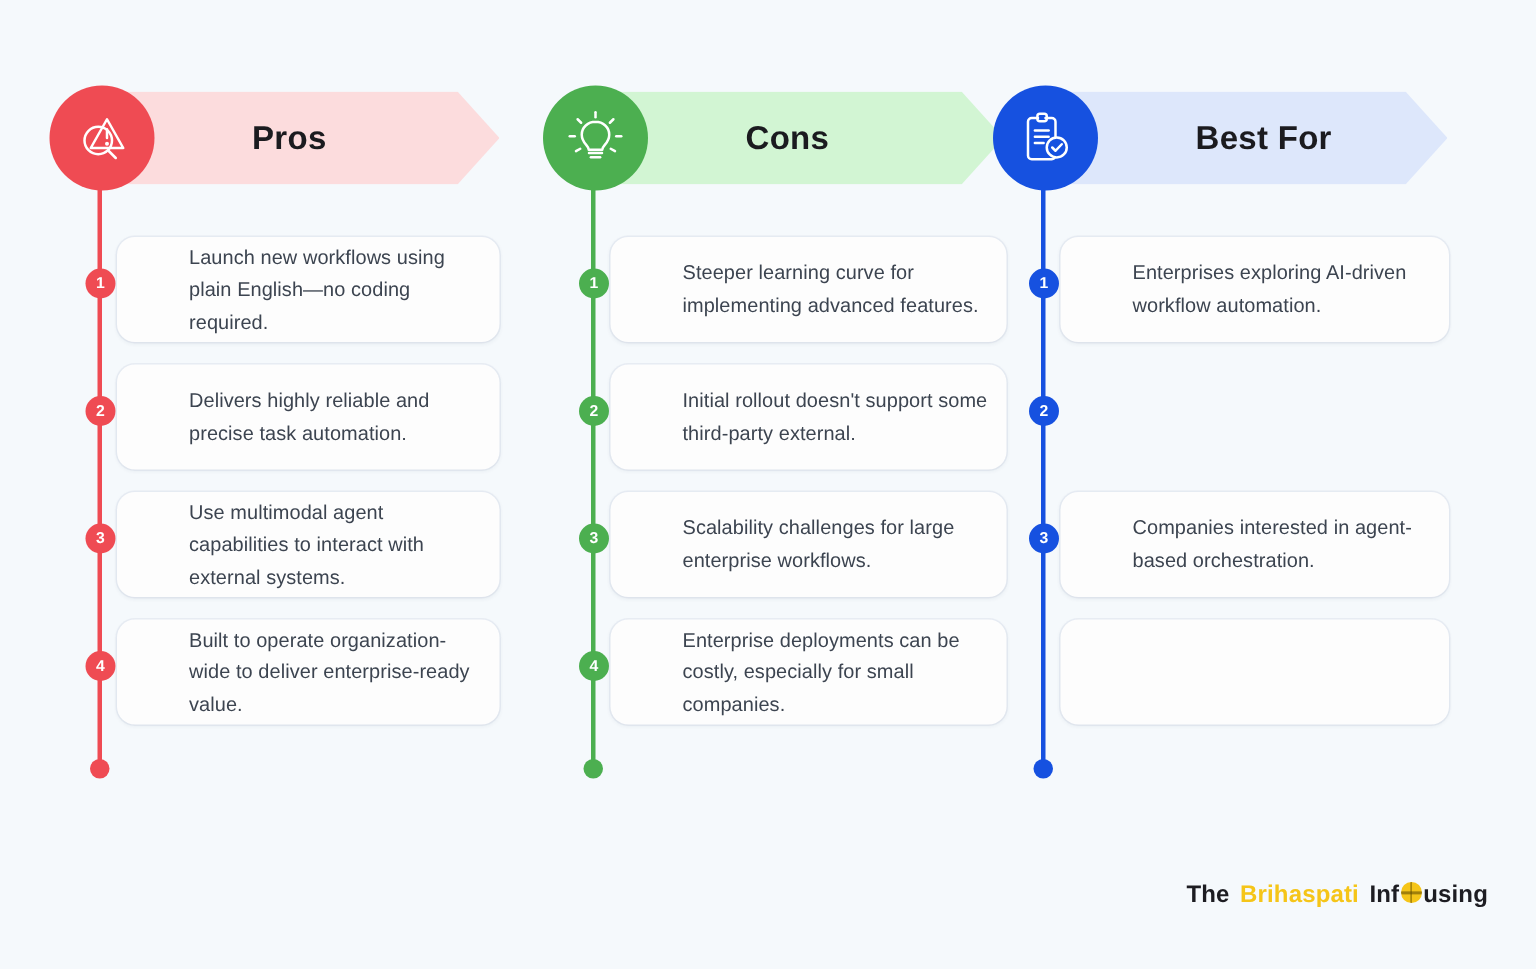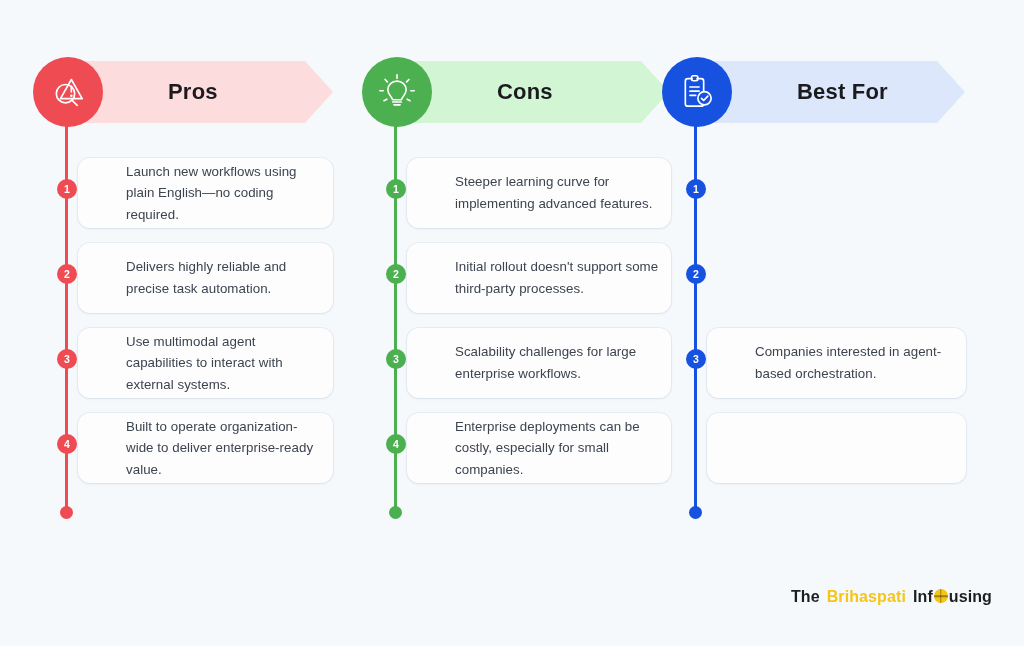--- a/index.html
+++ b/index.html
@@ -237,21 +237,21 @@
     <line x1="39.6" y1="34.5" x2="36.2" y2="32.6"></line>
   </svg>
       </div>
       <div class="timeline" style="background: rgb(76, 175, 80);"></div>
       <div class="timeline-end" style="background: rgb(76, 175, 80);"></div>
       <div class="card i0">
         <div class="card-text">Steeper learning curve for implementing advanced features.</div>
       </div>
       <div class="badge b0" style="background: rgb(76, 175, 80);">1</div>
       <div class="card i1">
-        <div class="card-text">Initial rollout doesn't support some third-party processes.</div>
+        <div class="card-text">Initial rollout doesn't support some third-party external.</div>
       </div>
       <div class="badge b1" style="background: rgb(76, 175, 80);">2</div>
       <div class="card i2">
         <div class="card-text">Scalability challenges for large enterprise workflows.</div>
       </div>
       <div class="badge b2" style="background: rgb(76, 175, 80);">3</div>
       <div class="card i3">
         <div class="card-text">Enterprise deployments can be costly, especially for small companies.</div>
       </div>
       <div class="badge b3" style="background: rgb(76, 175, 80);">4</div>
@@ -266,20 +266,23 @@
     <rect x="17.5" y="4.5" width="7.5" height="6" rx="2"></rect>
     <line x1="15.5" y1="18" x2="26.5" y2="18"></line>
     <line x1="15.5" y1="23" x2="26.5" y2="23"></line>
     <line x1="15.5" y1="28" x2="22.5" y2="28"></line>
     <circle cx="33" cy="31.5" r="8" fill="#1651e0"></circle>
     <path d="M29.4 31.6 l2.6 2.6 5-5.2"></path>
   </svg>
       </div>
       <div class="timeline" style="background: rgb(22, 81, 224);"></div>
       <div class="timeline-end" style="background: rgb(22, 81, 224);"></div>
+      <div class="card i0">
+        <div class="card-text">Enterprises exploring AI-driven workflow automation.</div>
+      </div>
       <div class="badge b0" style="background: rgb(22, 81, 224);">1</div>
       <div class="badge b1" style="background: rgb(22, 81, 224);">2</div>
       <div class="card i2">
         <div class="card-text">Companies interested in agent-based orchestration.</div>
       </div>
       <div class="badge b2" style="background: rgb(22, 81, 224);">3</div>
       <div class="card i3">
         <div class="card-text"></div>
       </div>
     </div>

